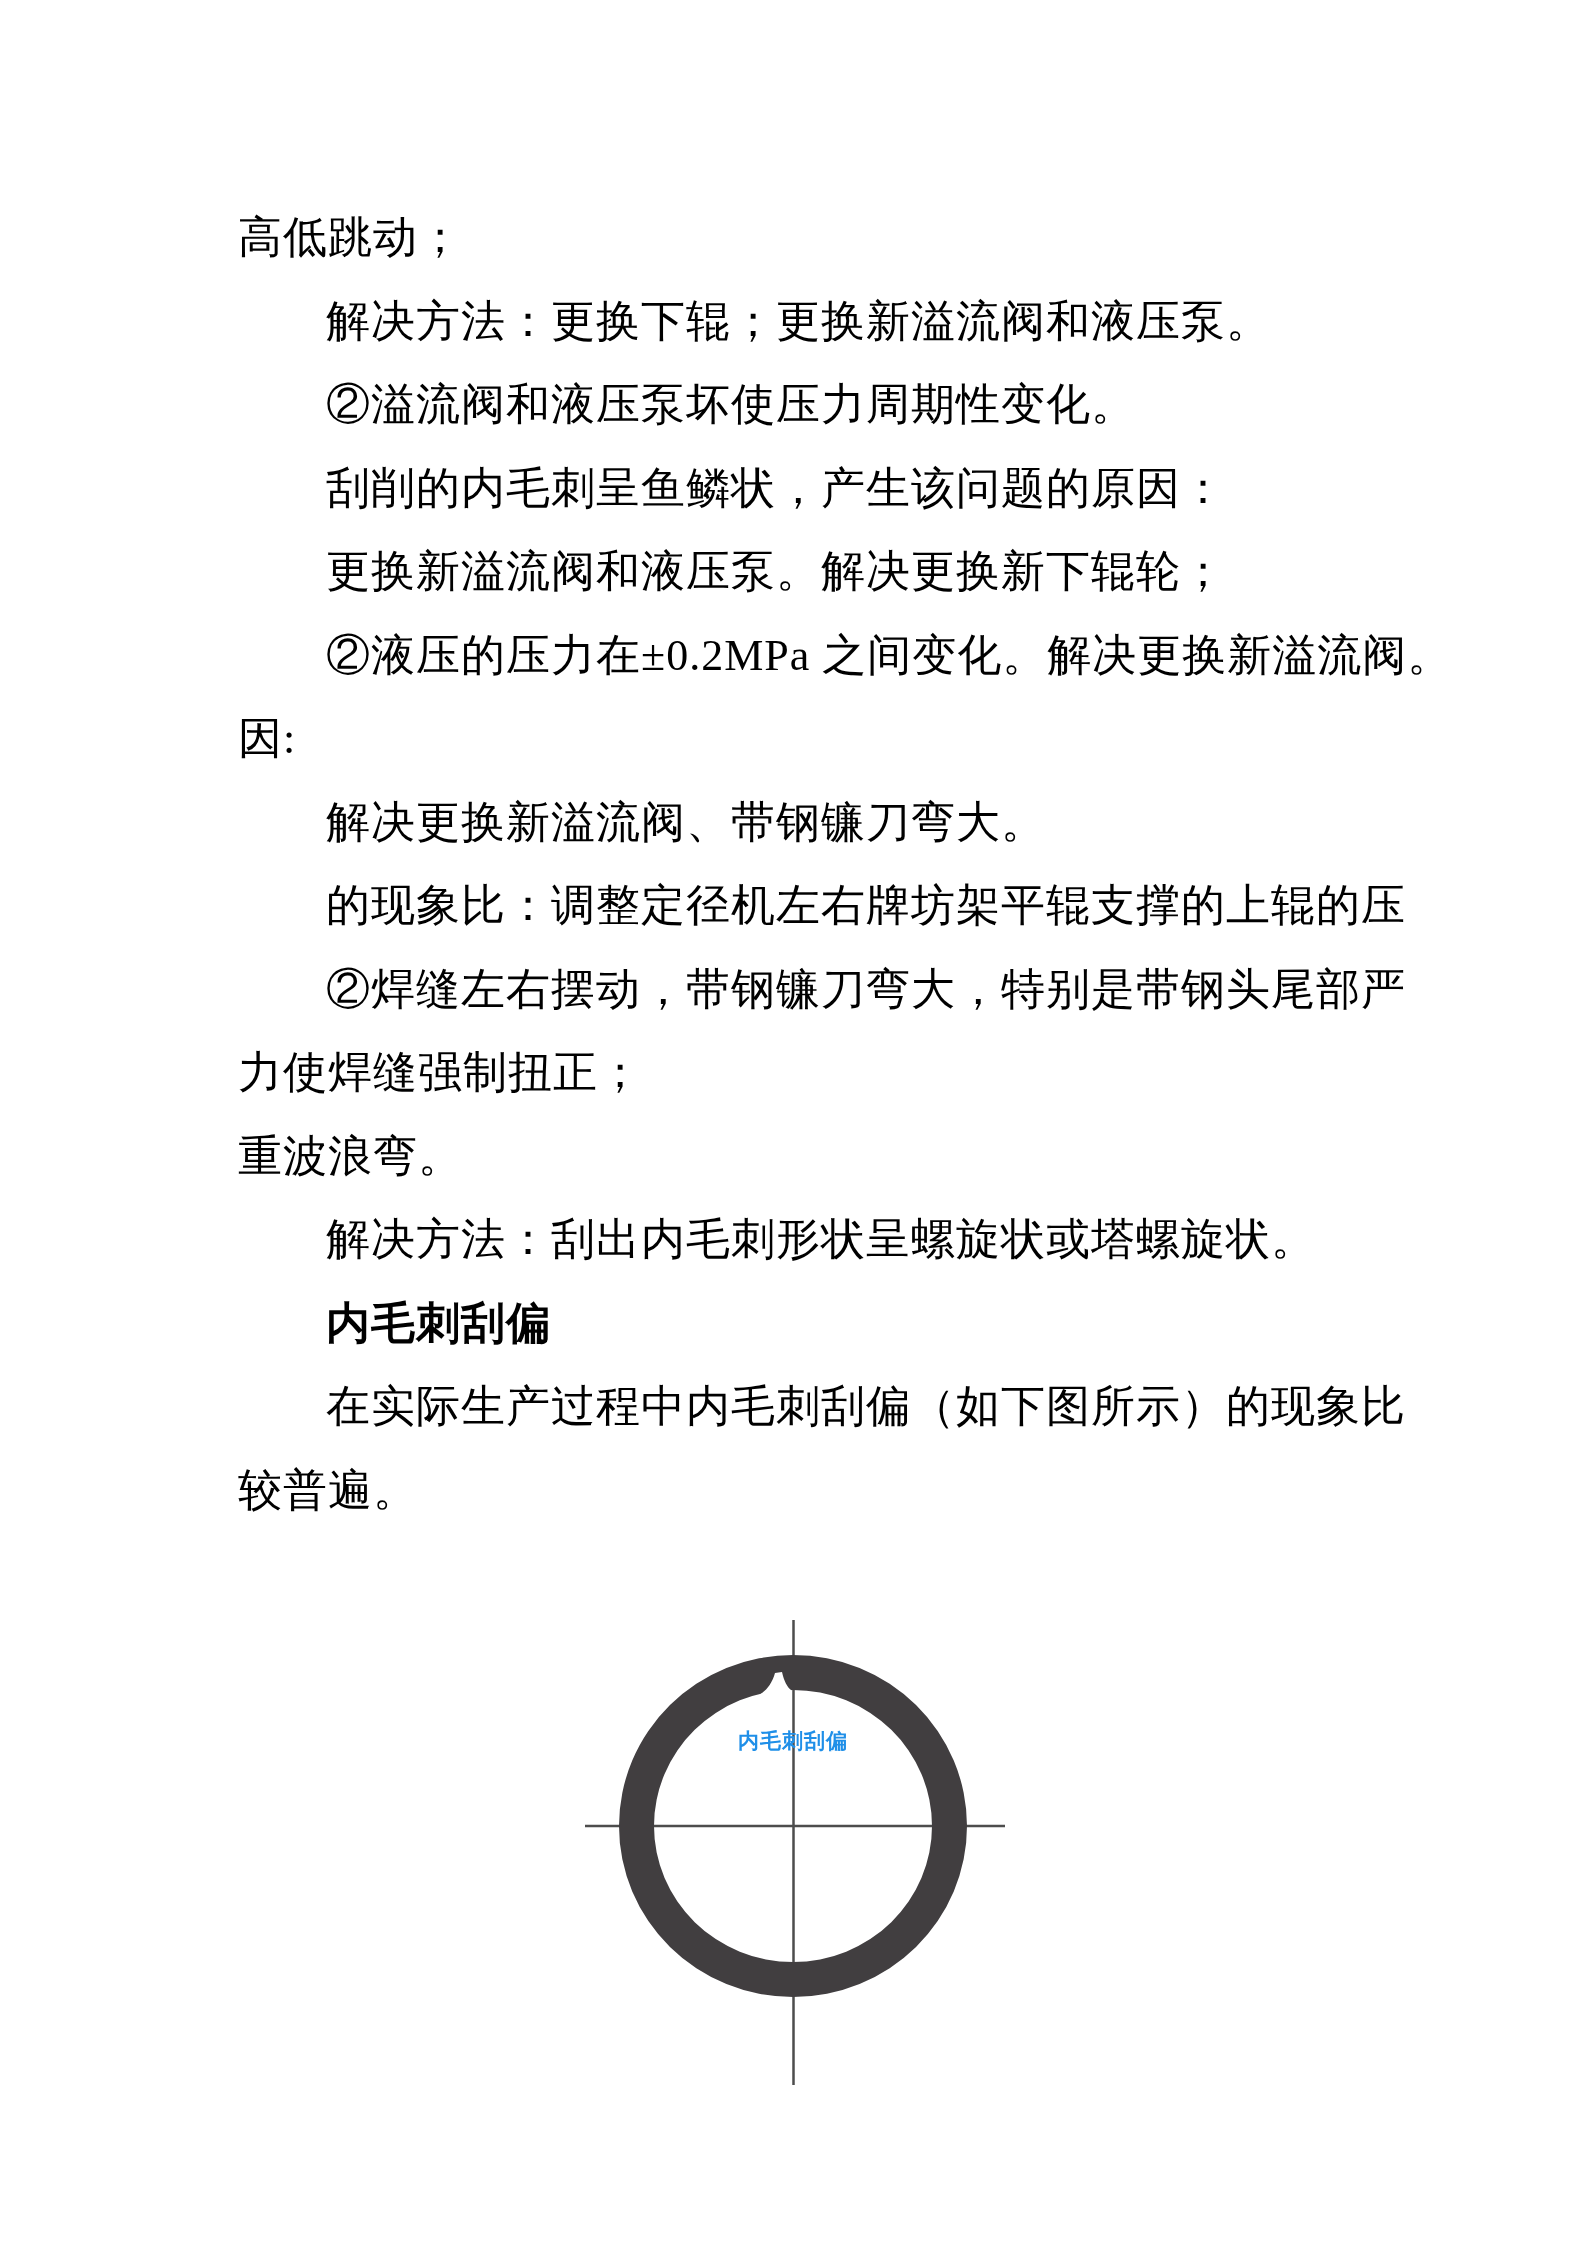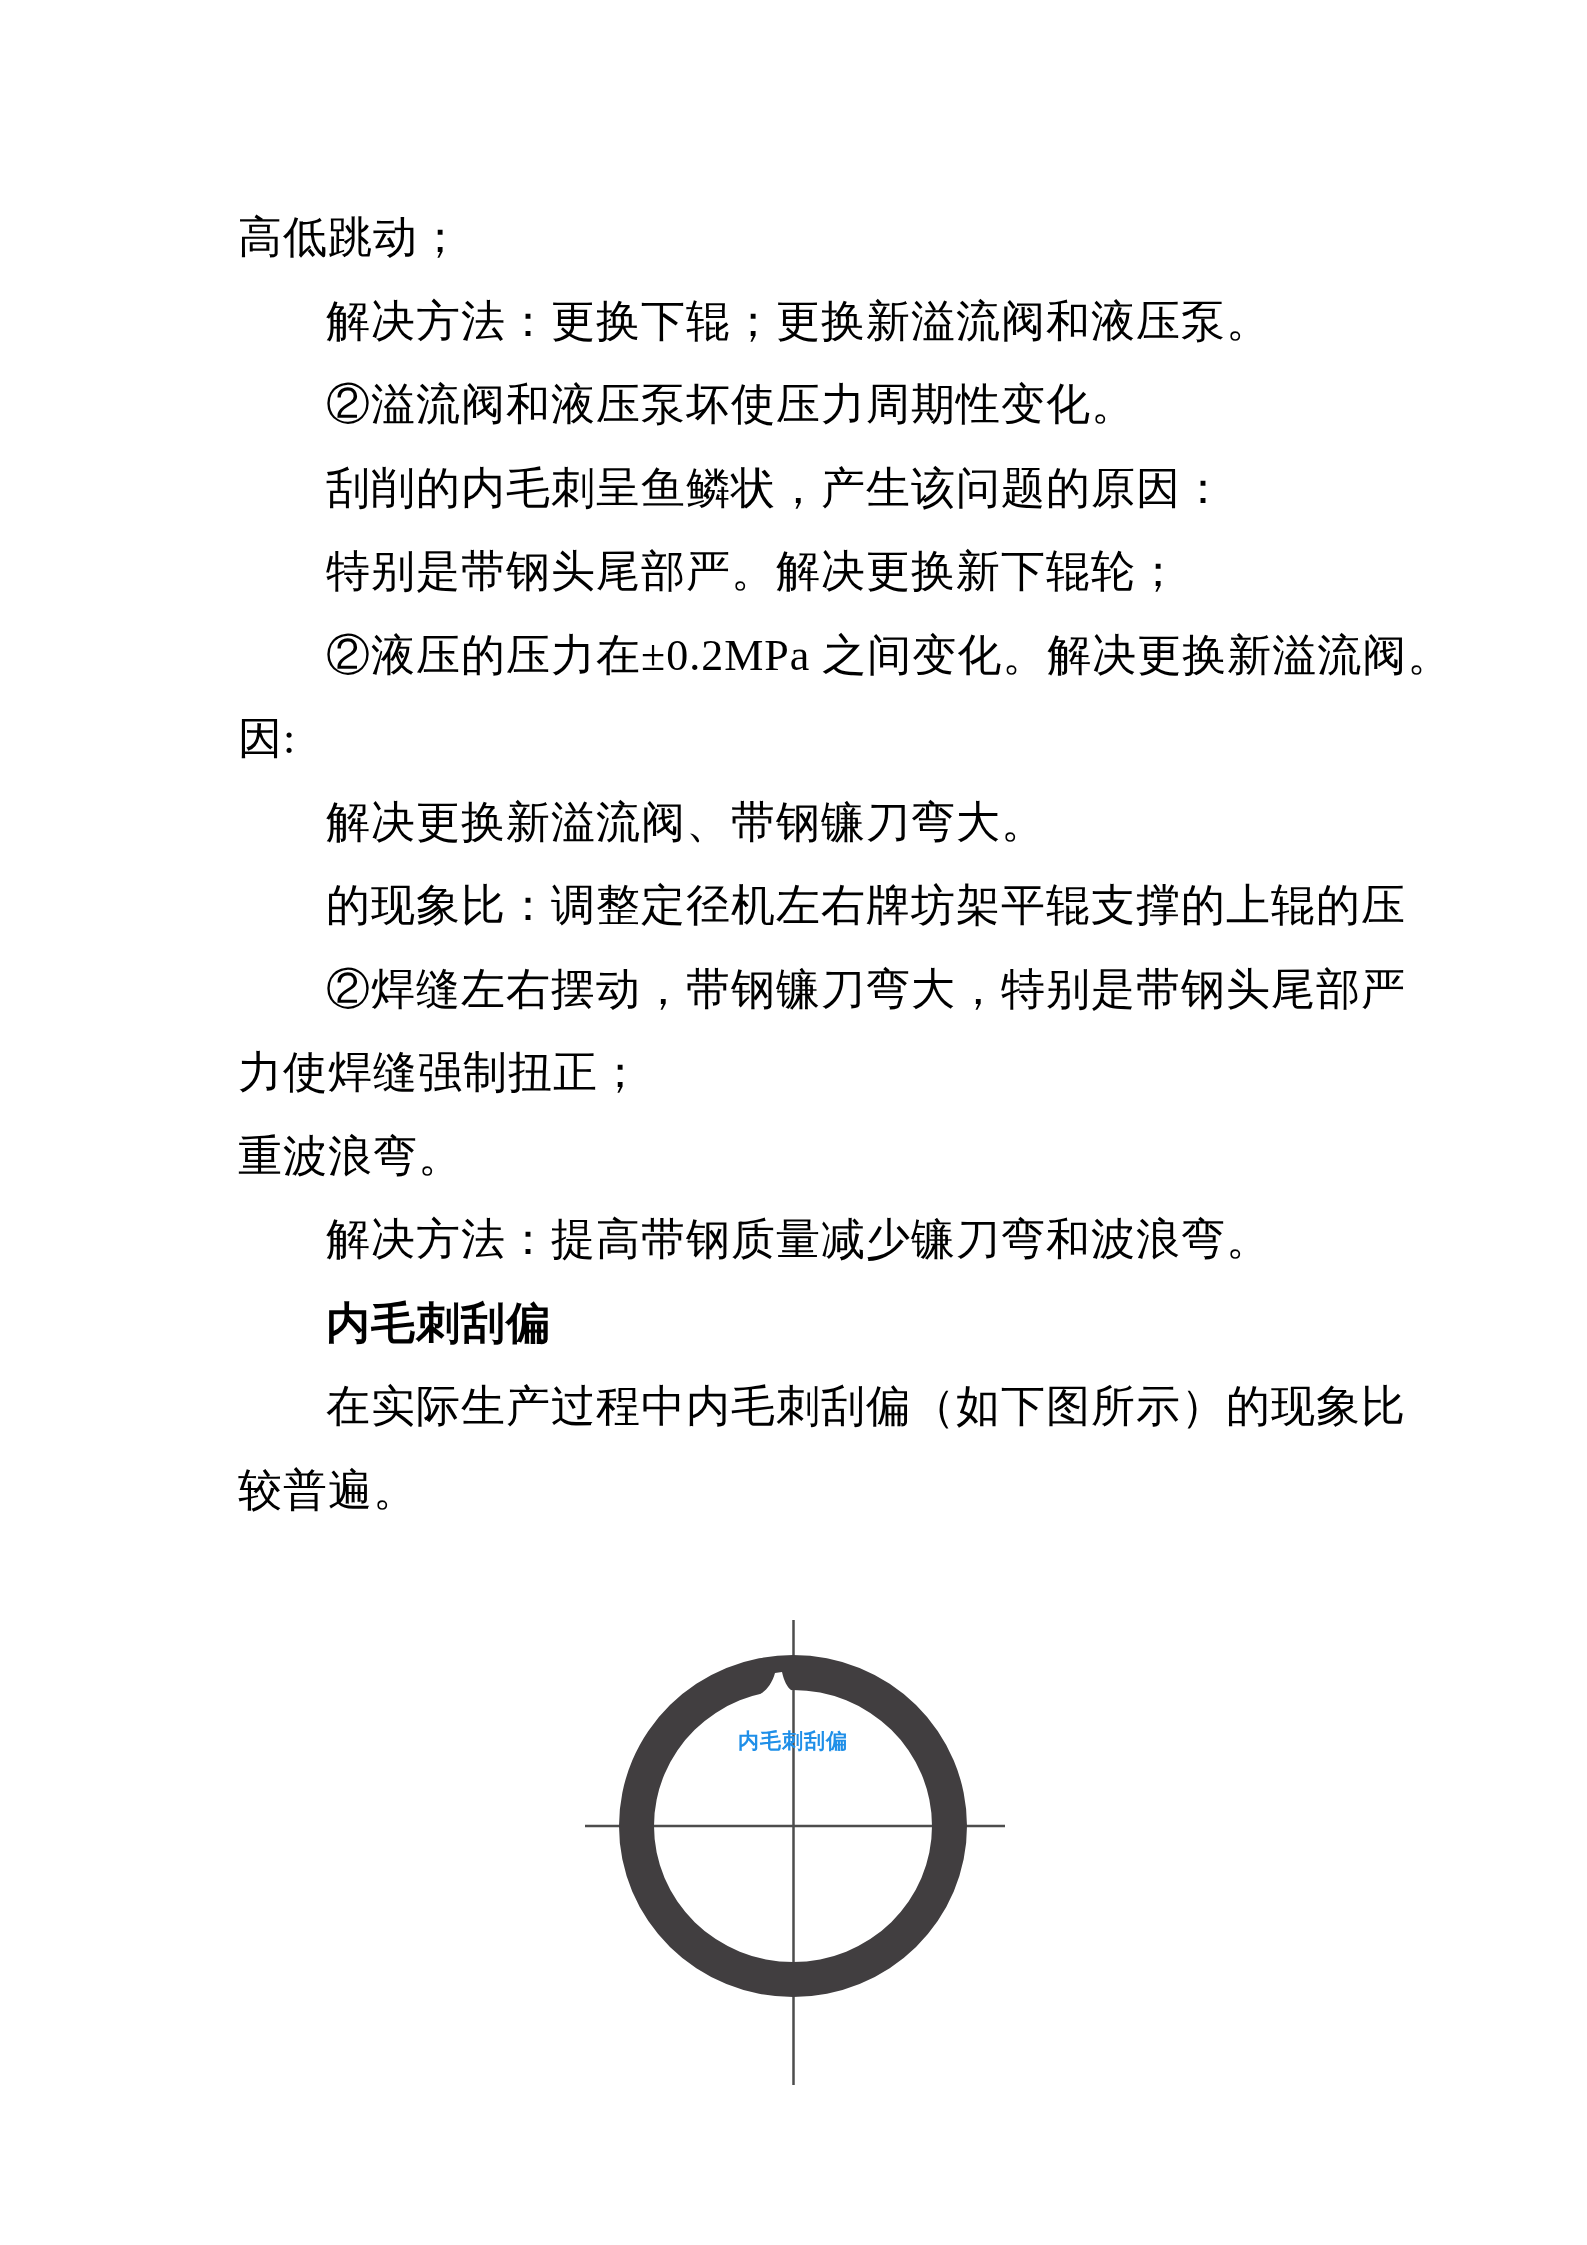--- a/index.html
+++ b/index.html
@@ -52,29 +52,29 @@
 </head>
 <body>
 
 <div class="page">
 
   <div class="text-block">
     <div class="line">高低跳动；</div>
     <div class="line indent">解决方法：更换下辊；更换新溢流阀和液压泵。</div>
     <div class="line indent">②溢流阀和液压泵坏使压力周期性变化。</div>
     <div class="line indent">刮削的内毛刺呈鱼鳞状，产生该问题的原因：</div>
-    <div class="line indent">特别是带钢头尾部严。解决更换新下辊轮；</div>
+    <div class="line indent">更换新溢流阀和液压泵。解决更换新下辊轮；</div>
     <div class="line indent">②液压的压力在±0.2MPa 之间变化。解决更换新溢流阀。</div>
     <div class="line">因:</div>
     <div class="line indent">解决更换新溢流阀、带钢镰刀弯大。</div>
     <div class="line indent">的现象比：调整定径机左右牌坊架平辊支撑的上辊的压</div>
     <div class="line indent">②焊缝左右摆动，带钢镰刀弯大，特别是带钢头尾部严</div>
     <div class="line">力使焊缝强制扭正；</div>
     <div class="line">重波浪弯。</div>
-    <div class="line indent">解决方法：提高带钢质量减少镰刀弯和波浪弯。</div>
+    <div class="line indent">解决方法：刮出内毛刺形状呈螺旋状或塔螺旋状。</div>
     <div class="line indent bold">内毛刺刮偏</div>
     <div class="line indent">在实际生产过程中内毛刺刮偏（如下图所示）的现象比</div>
     <div class="line">较普遍。</div>
   </div>
 
   <svg class="diagram-svg" viewBox="0 0 1587 2245" xmlns="http://www.w3.org/2000/svg">
 
     <line x1="793.5" y1="1620" x2="793.5" y2="2085" stroke-width="2.5" stroke="#4d4d4d"></line>
     <line x1="585" y1="1826" x2="1005" y2="1826" stroke-width="2.5" stroke="#4d4d4d"></line>
 

